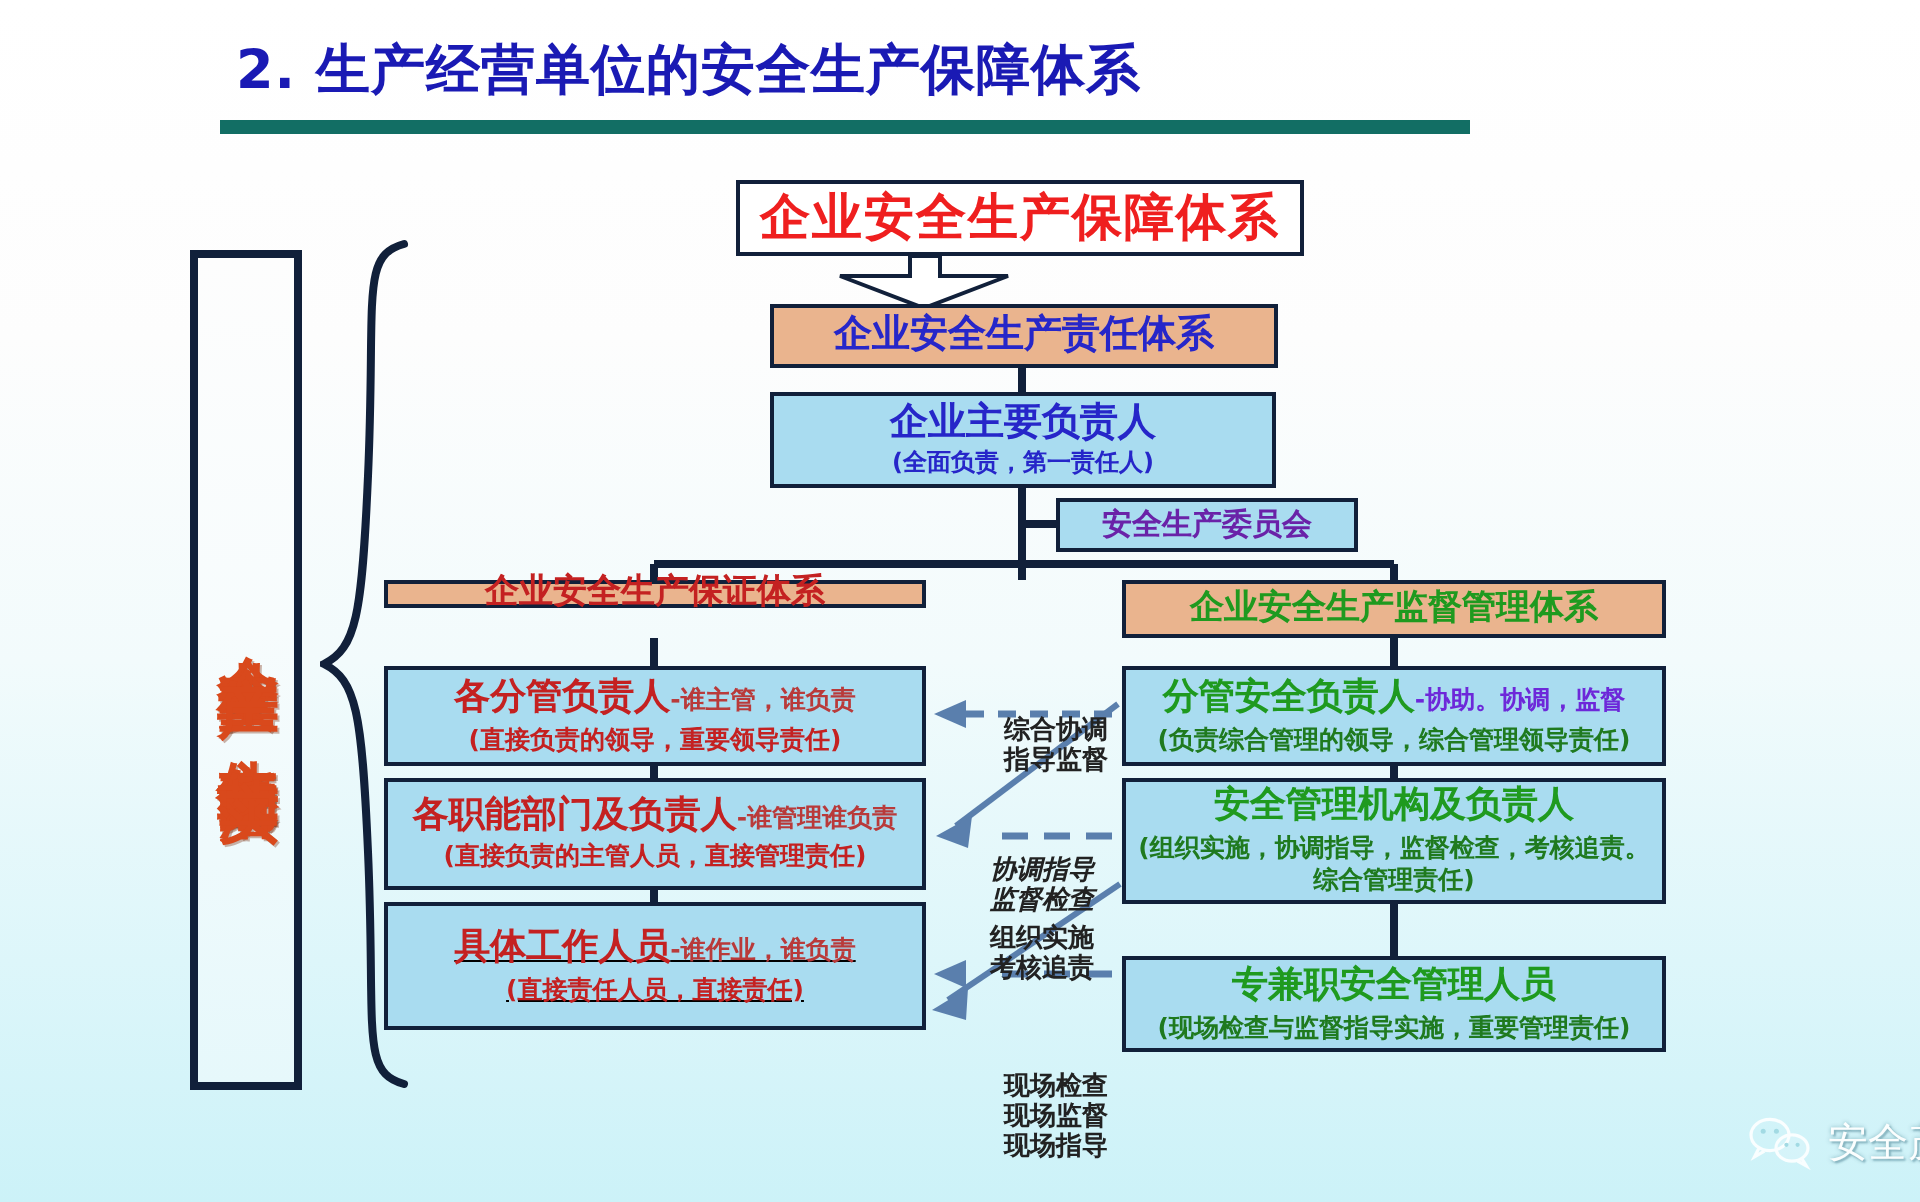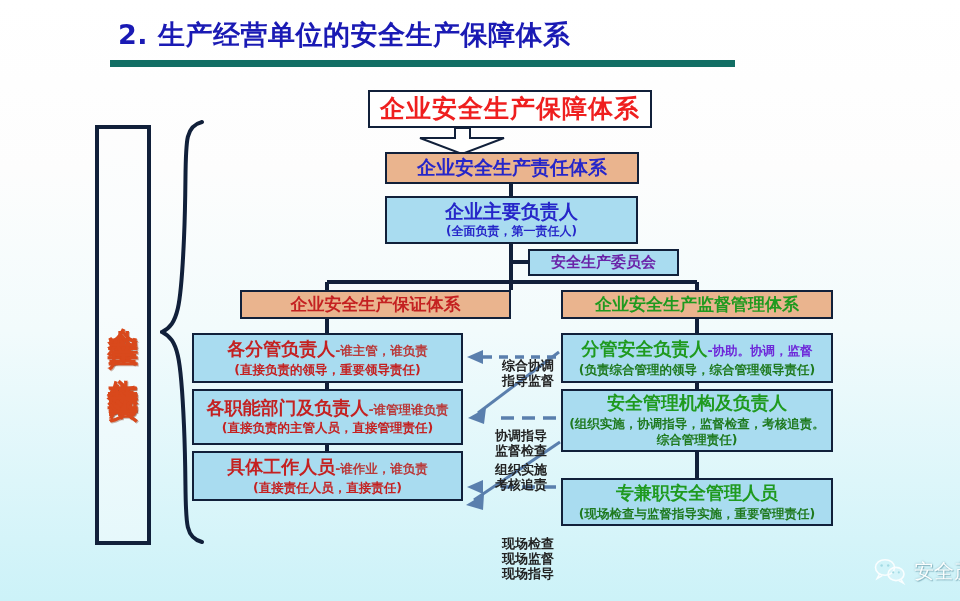--- a/index.html
+++ b/index.html
@@ -105,38 +105,38 @@
 
   
   #box-committee {
     left: 528px; top: 249px; width: 151px; height: 27px;
     background: #a9dcf0;
   }
   #box-committee .ttl { font-size: 15px; color: #6a22a8; }
 
   
   #box-l-head {
-    left: 192px; top: 290px; width: 271px; height: 29px;
+    left: 192px; top: 290px; width: 271px; height: 14px;
     background: #eab48e;
-    margin-left: 48px;
   }
   #box-l-head .ttl { font-size: 17px; color: #c42121; }
 
   #box-l1 {
     left: 192px; top: 333px; width: 271px; height: 50px;
     background: #a9dcf0;
     text-align: center;
   }
   #box-l2 {
     left: 192px; top: 389px; width: 271px; height: 56px;
     background: #a9dcf0;
   }
   #box-l3 {
-    left: 192px; top: 451px; width: 271px; height: 50px;
-    background: #a9dcf0;
+    left: 192px; top: 451px; width: 271px; height: 64px;
+    background: #a9dcf0;
+    text-decoration: underline;
   }
   #box-l1 .ttl, #box-l2 .ttl, #box-l3 .ttl { font-size: 18px; color: #c42121; }
   .tail { font-size: 12.5px; color: #b93a3a; font-weight: bold; }
   #box-l1 .sub, #box-l2 .sub, #box-l3 .sub { font-size: 12.5px; color: #c42121; margin-top: 3px; }
   #box-l2 .ttl { white-space: normal; line-height: 1.05; }
 
   
   #box-r-head {
     left: 561px; top: 290px; width: 272px; height: 29px;
     background: #eab48e;
@@ -166,21 +166,21 @@
     text-align: center;
     font-size: 13px;
     font-weight: bold;
     color: #222222;
     line-height: 1.15;
     white-space: pre-line;
     width: 82px;
     margin-top: 39px;
   }
   #ml1 { left: 487px; top: 320px; }
-  #ml2 { left: 480px; top: 390px; }
+  #ml2 { left: 480px; top: 390px; font-style: italic; }
   #ml3 { left: 480px; top: 424px; }
   #ml4 { left: 487px; top: 498px; }
 
   
   #wires {
     position: absolute;
     left: 0; top: 0;
     width: 960px; height: 601px;
     pointer-events: none;
   }

